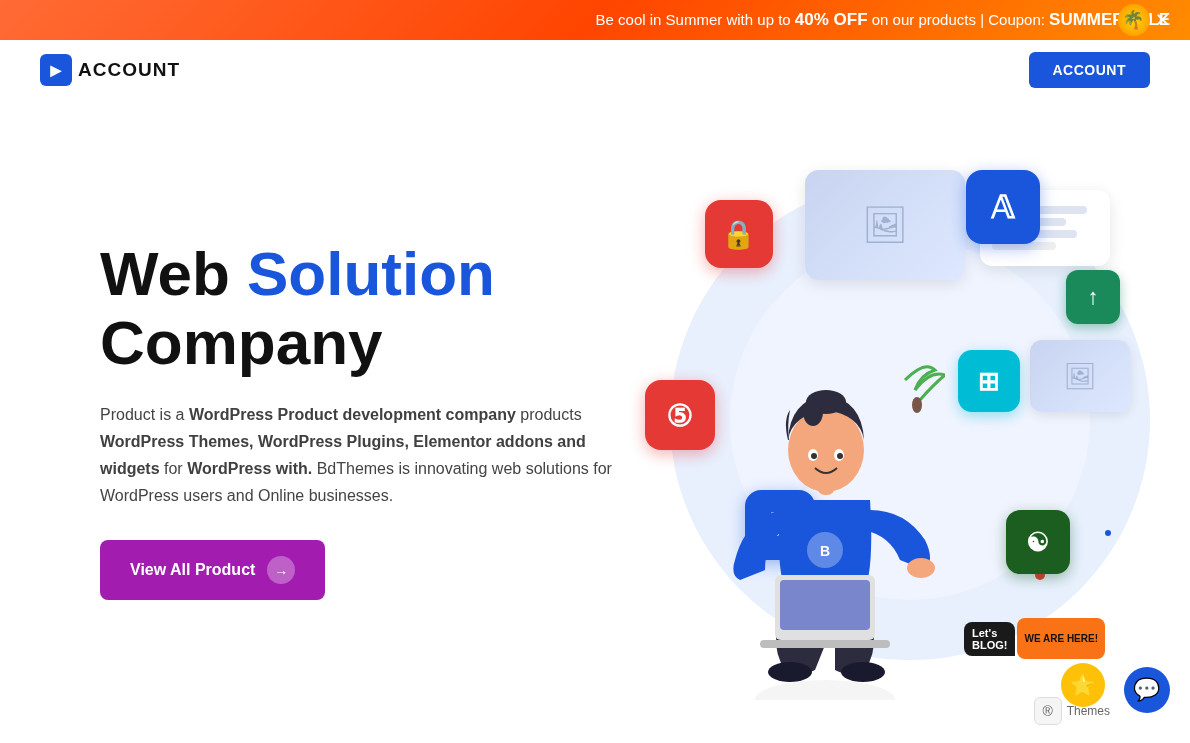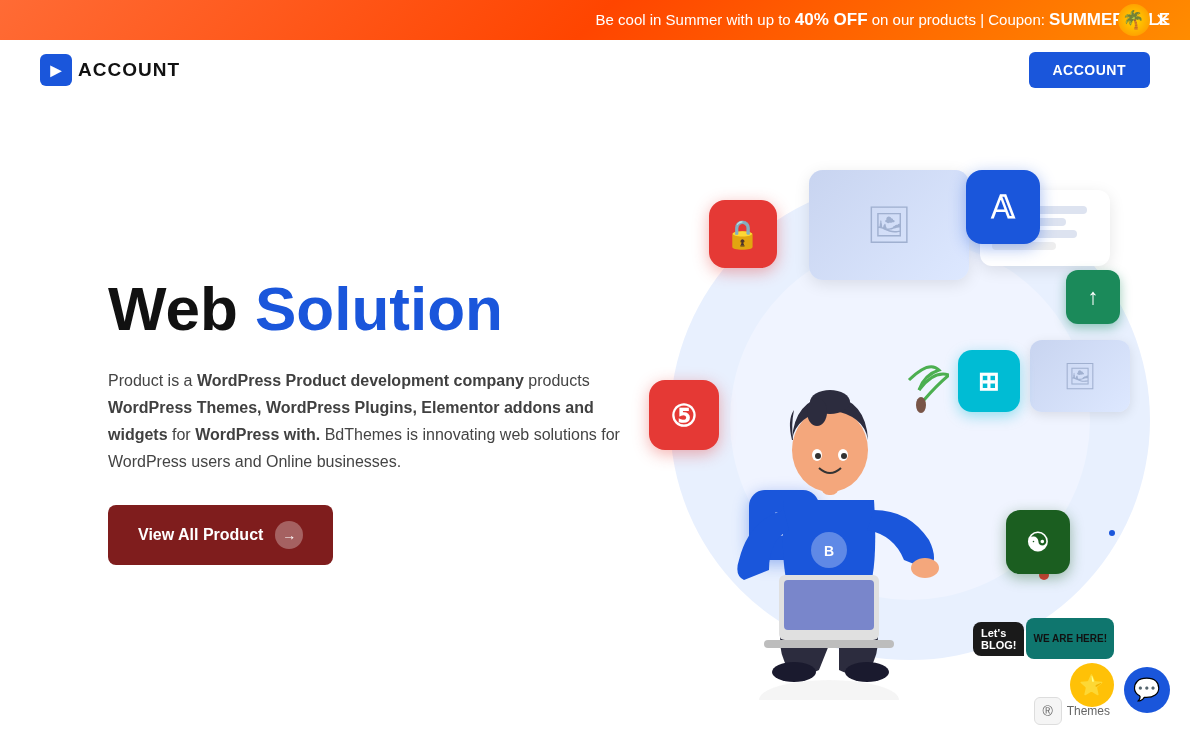--- a/index.html
+++ b/index.html
@@ -102,40 +102,39 @@
       padding: 40px 40px 0 100px;
       min-height: 580px;
       background: #fff;
       position: relative;
       overflow: hidden;
     }
     .hero-left {
       flex: 1;
       max-width: 620px;
       z-index: 2;
-      margin-left: 8px;
     }
     .hero-title {
       font-size: 62px;
       font-weight: 800;
       color: #111;
       line-height: 1.1;
       margin-bottom: 24px;
     }
     .hero-title .highlight { color: #1a56db; }
     .hero-desc {
       font-size: 16px;
       color: #444;
       line-height: 1.7;
       max-width: 560px;
       margin-bottom: 30px;
     }
     .hero-desc strong { color: #404040; font-weight: 700; }
     .hero-btn {
-      background: #7f1d1d;
+      background: #a21caf;
       color: #fff;
       border: none;
       padding: 16px 30px;
       border-radius: 8px;
       font-size: 16px;
       font-weight: 600;
       cursor: pointer;
       display: inline-flex;
       align-items: center;
       gap: 12px;
@@ -218,20 +217,21 @@
     <div class="logo-icon">▶</div>
     <span class="logo-text">ACCOUNT</span>
   </div>
   <button class="nav-account-btn">ACCOUNT</button>
 </nav>
 
 <section class="hero">
   <div class="hero-left">
     <h1 class="hero-title">
       <span>Web </span><span class="highlight">Solution</span><br>
+      <span>Company</span>
     </h1>
     <p class="hero-desc">
       <span>Product is a </span><strong>WordPress Product development company</strong><span> products </span><strong>WordPress Themes, WordPress Plugins, Elementor addons and widgets</strong><span> for </span><strong>WordPress with.</strong><span> BdThemes is innovating web solutions for WordPress users and Online businesses.</span>
     </p>
     <a href="#" class="hero-btn">
       <span>View All Product</span>
       <span class="arrow">→</span>
     </a>
   </div>
 
@@ -321,27 +321,27 @@
       </svg>
     </div>
 
     <div class="dot" style="width:10px; height:10px; background:#e53935; bottom:120px; left:410px;"></div>
     <div class="dot" style="width:10px; height:10px; background:#e53935; bottom:60px; left:440px;"></div>
     <div class="dot" style="width:6px; height:6px; background:#1a56db; top:390px; left:480px;"></div>
   </div>
 </section>
 
 <div class="chat-widget">
-  <div style="display:flex; flex-direction:column; align-items:flex-end; margin-right:6px; margin-bottom:6px;">
+  <div style="display:flex; flex-direction:column; align-items:flex-end; margin-right:15px; margin-bottom:6px;">
     <div style="display:flex; align-items:center; gap:2px; margin-bottom:4px;">
       <div style="background:#1a1a1a; color:#fff; font-size:11px; font-weight:700; padding:5px 8px; border-radius:8px 8px 0 8px;">
         <span>Let's</span><br>
         <span>BLOG!</span>
       </div>
-      <div style="background:#0f766e; color:#111; font-size:10px; font-weight:700; padding:15px 7px; border-radius:8px;">WE ARE HERE!</div>
+      <div style="background:#f97316; color:#111; font-size:10px; font-weight:700; padding:15px 7px; border-radius:8px;">WE ARE HERE!</div>
     </div>
     <div style="display:flex; align-items:center; gap:4px;">
       <div style="width:44px; height:44px; background:#ffc107; border-radius:50%; display:flex; align-items:center; justify-content:center; font-size:20px;">⭐</div>
     </div>
   </div>
   <div class="chat-icon-btn">💬</div>
 </div>
 
 <div style="position:fixed; bottom:18px; right:80px; z-index:99; display:flex; align-items:center; gap:5px; font-size:12px; color:#666;">
   <div style="width:28px; height:28px; background:#f5f5f5; border-radius:6px; border:1px solid #ddd; display:flex; align-items:center; justify-content:center; font-size:14px;">®</div>

